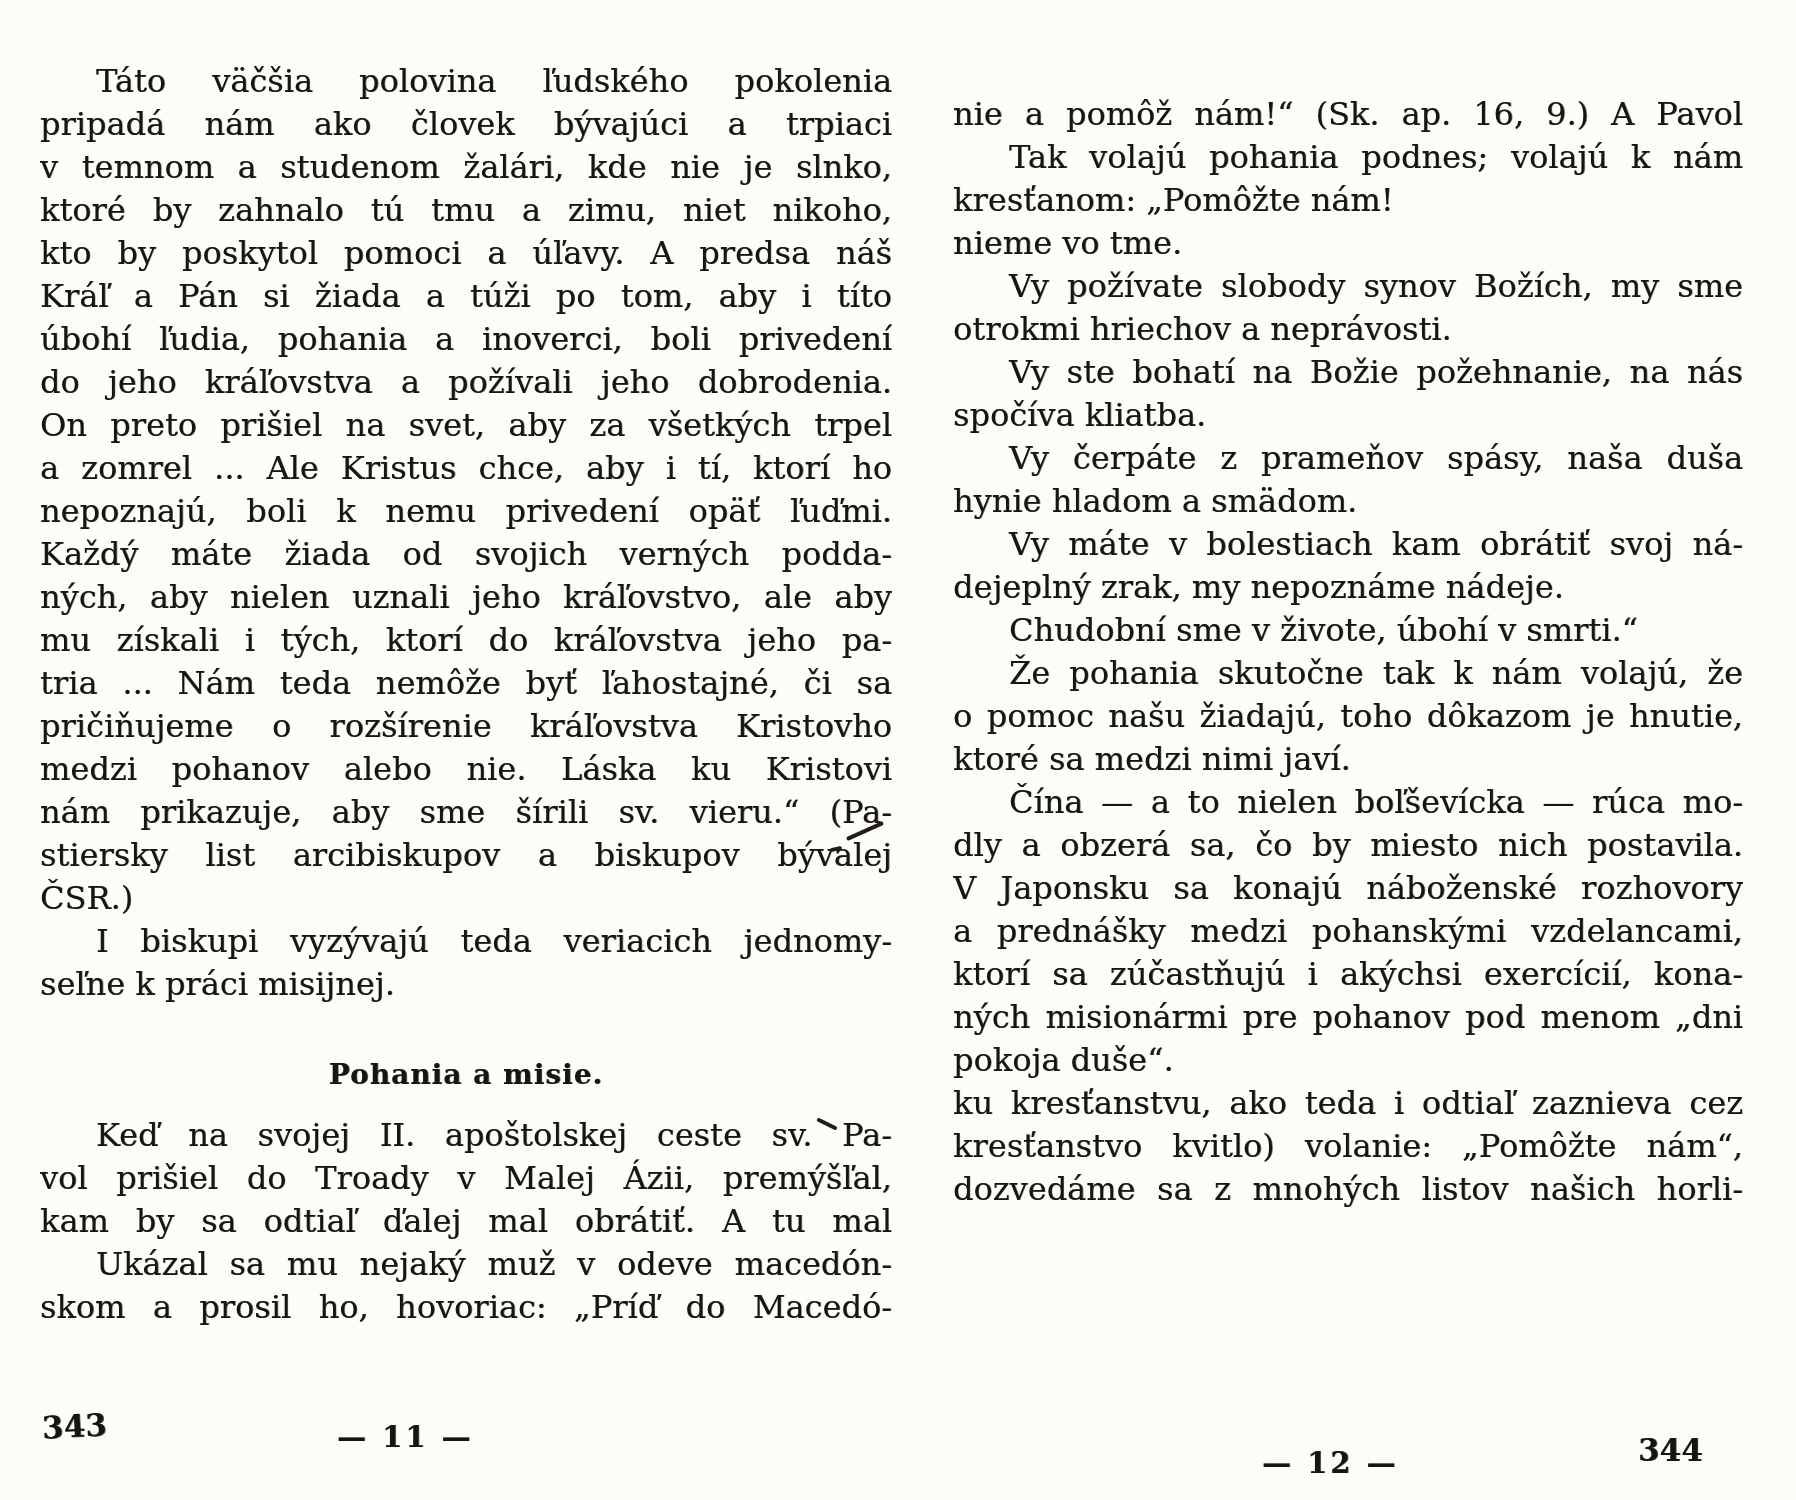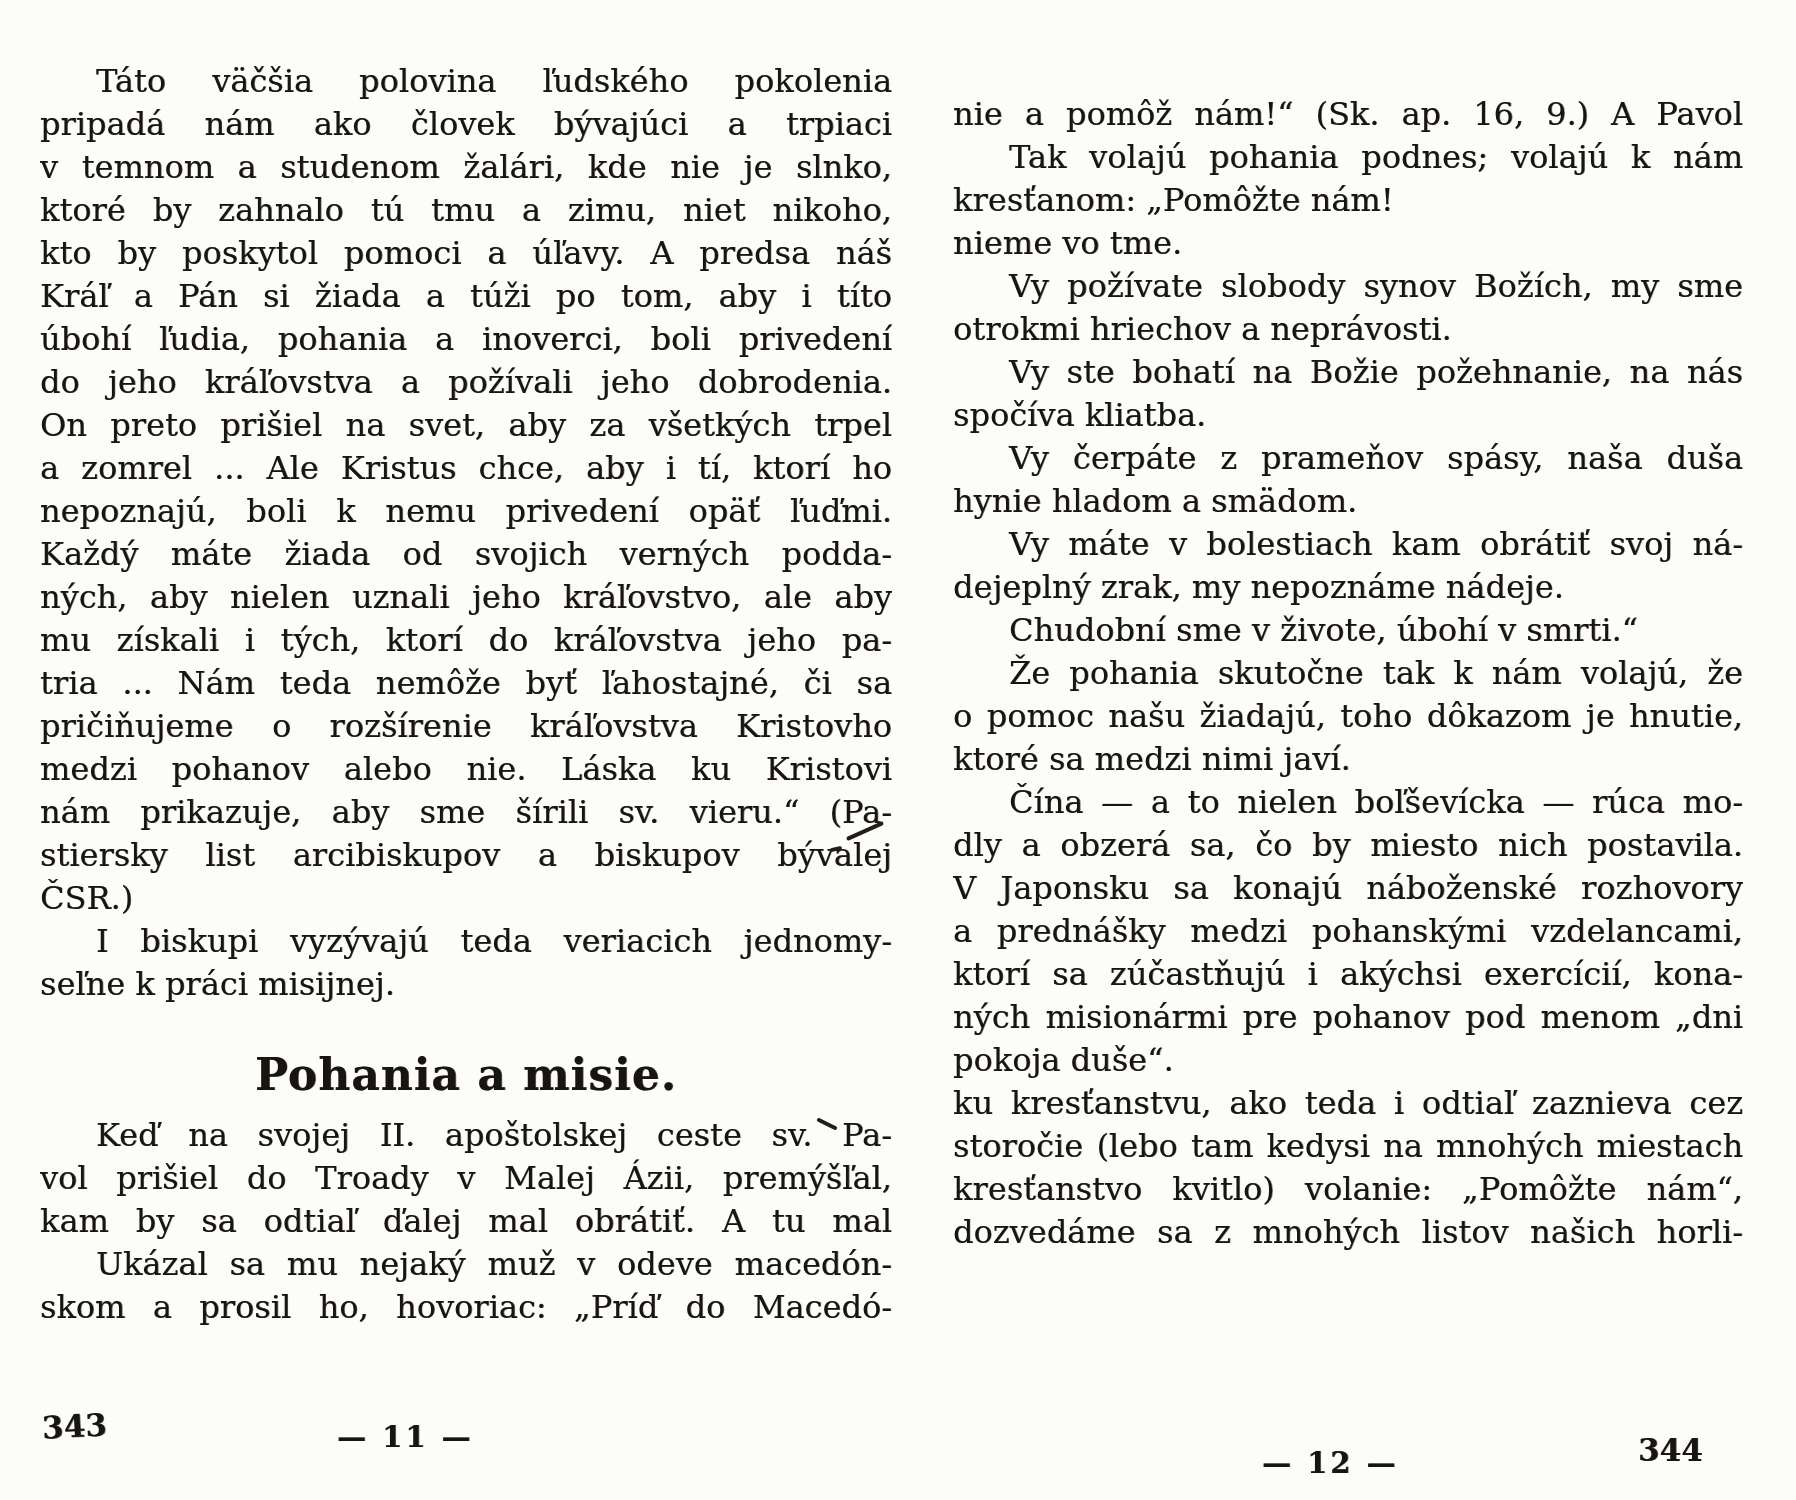--- a/index.html
+++ b/index.html
@@ -23,21 +23,21 @@
     overflow: hidden;
     text-align: justify;
     text-align-last: left;
     white-space: normal;
     text-shadow: 0.6px 0.3px 0.5px rgba(25,20,12,0.55);
   }
   .line.j { text-align-last: justify; }
   .line.indent { text-indent: 56px; }
 
   .heading {
-    font-size: 44px;
+    font-size: 28px;
     font-weight: bold;
     line-height: 46px;
     text-align: center;
     margin-top: 46px;
     margin-bottom: 16px;
     letter-spacing: 1px;
     text-shadow: 0.7px 0.4px 0.6px rgba(25,20,12,0.6);
   }
 
   .pageno, .folio {
@@ -115,21 +115,20 @@
         <div class="line j">o pomoc našu žiadajú, toho dôkazom je hnutie,</div>
         <div class="line">ktoré sa medzi nimi javí.</div>
         <div class="line j indent">Čína — a to nielen boľševícka — rúca mo-</div>
         <div class="line j">dly a obzerá sa, čo by miesto nich postavila.</div>
         <div class="line j">V Japonsku sa konajú náboženské rozhovory</div>
         <div class="line j">a prednášky medzi pohanskými vzdelancami,</div>
         <div class="line j">ktorí sa zúčastňujú i akýchsi exercícií, kona-</div>
         <div class="line j">ných misionármi pre pohanov pod menom „dni</div>
         <div class="line">pokoja duše“.</div>
         <div class="line j">ku kresťanstvu, ako teda i odtiaľ zaznieva cez</div>
-        <div class="line j">storočie (lebo tam kedysi na mnohých miestach</div>
         <div class="line j">kresťanstvo kvitlo) volanie: „Pomôžte nám“,</div>
         <div class="line j">dozvedáme sa z mnohých listov našich horli-</div>
       </div>
   </div>
 
   <div class="pageno" id="pageno-left">343</div>
 
   <div class="folio" id="folio-left">— 11 —</div>
 
   <div class="folio" id="folio-right">— 12 —</div>

